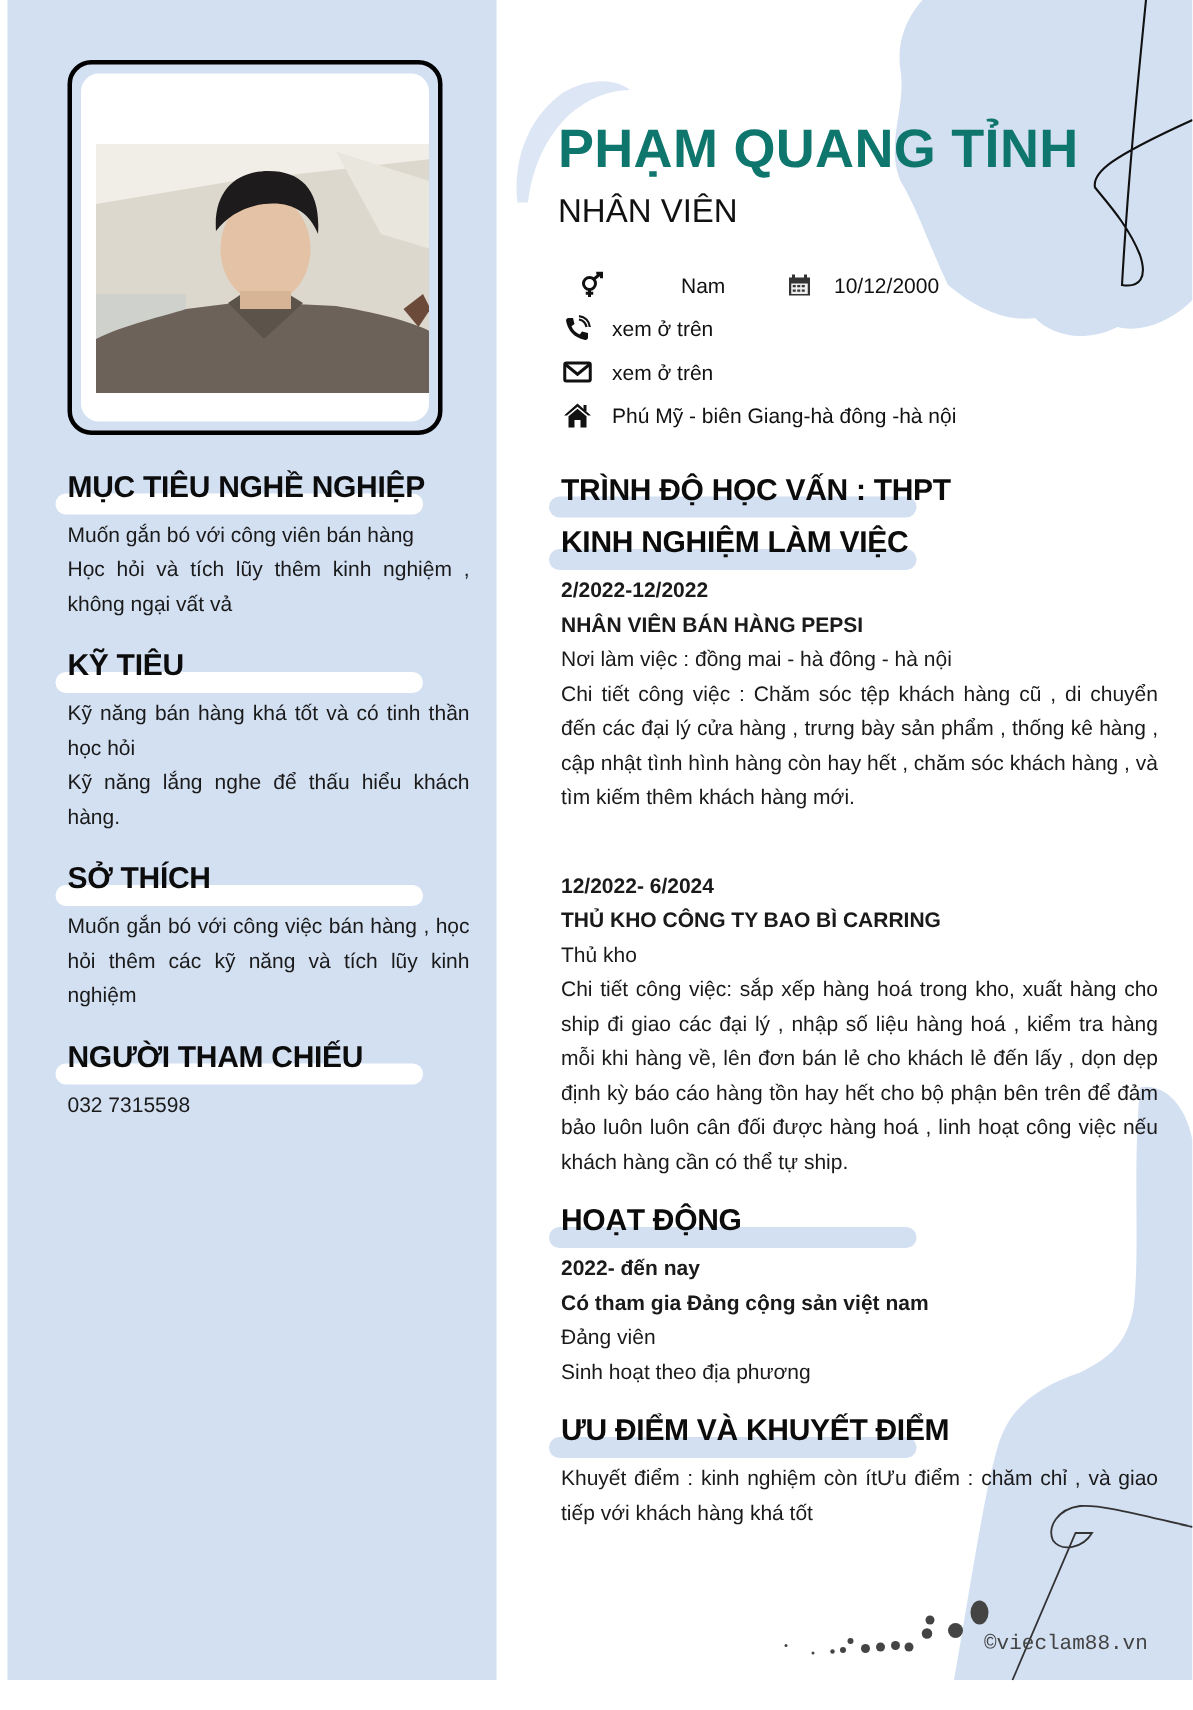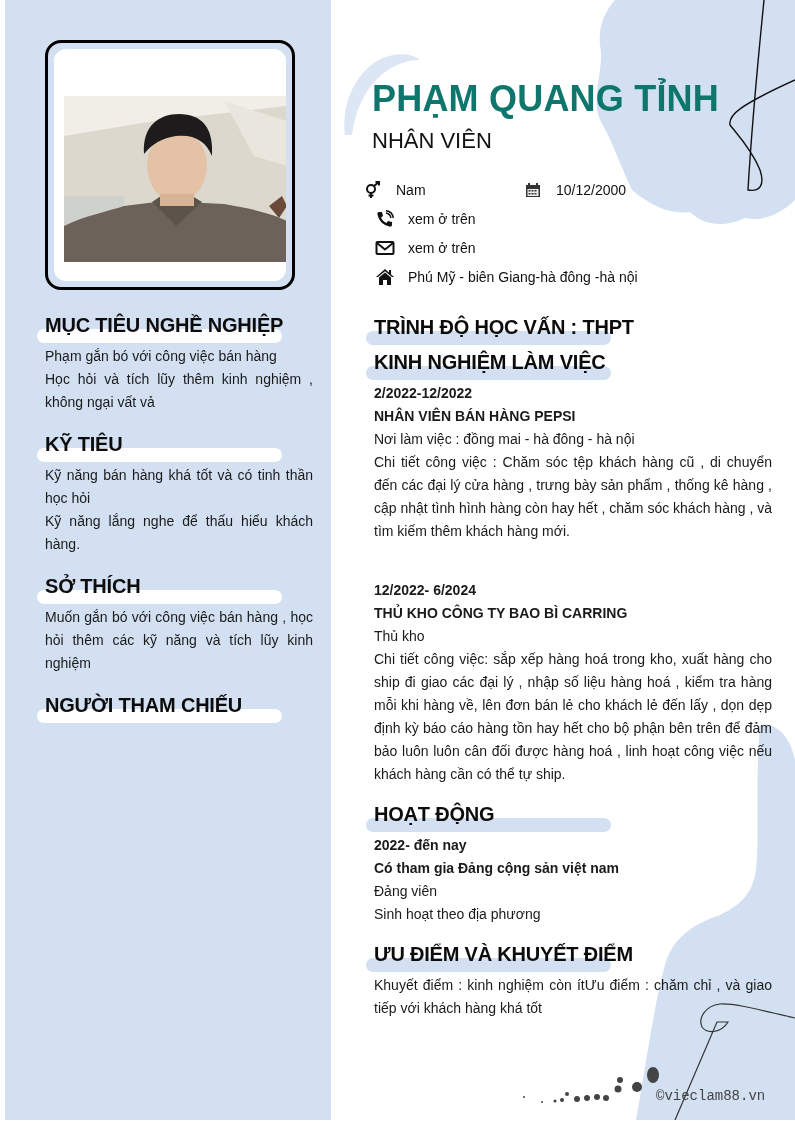--- a/index.html
+++ b/index.html
@@ -80,21 +80,21 @@
       <rect x="96" y="98" width="34" height="12" fill="#d8b497"></rect>
     </svg>
   </div>
 </div>
 
 <div class="sec-head left" style="left:45px; top:314px;">
   <span class="bar"></span>
   <span class="txt">MỤC TIÊU NGHỀ NGHIỆP</span>
 </div>
 <div class="para" style="left:45px; top:345px; width:268px;">
-  <div>Phạm gắn bó với công việc bán hàng</div>
+  <div>Muốn gắn bó với công viên bán hàng</div>
   <div>Học hỏi và tích lũy thêm kinh nghiệm , không ngại vất vả</div>
 </div>
 
 <div class="sec-head left" style="left:45px; top:433px;">
   <span class="bar"></span>
   <span class="txt">KỸ TIÊU</span>
 </div>
 <div class="para" style="left:45px; top:464px; width:268px;">
   <div>Kỹ năng bán hàng khá tốt và có tinh thần học hỏi</div>
   <div>Kỹ năng lắng nghe để thấu hiểu khách hàng.</div>
@@ -106,26 +106,27 @@
 </div>
 <div class="para" style="left:45px; top:606px; width:268px;">
   <div>Muốn gắn bó với công việc bán hàng , học hỏi thêm các kỹ năng và tích lũy kinh nghiệm</div>
 </div>
 
 <div class="sec-head left" style="left:45px; top:694px;">
   <span class="bar"></span>
   <span class="txt">NGƯỜI THAM CHIẾU</span>
 </div>
 <div class="para" style="left:45px; top:725px; width:268px;">
+  <div>032 7315598</div>
 </div>
 
 <div class="name">PHẠM QUANG TỈNH</div>
 <div class="role">NHÂN VIÊN</div>
 
-<div class="info-row" style="left:362px; top:181px;">
+<div class="info-row" style="left:384px; top:181px;gap:36px;">
   <span class="ic">
     <svg width="18" height="18" viewBox="0 0 18 18">
         <circle cx="7" cy="8" r="4" fill="none" stroke="#111" stroke-width="2"></circle>
         <path d="M7,12 V17 M4.5,14.5 H9.5 M10,5 L15,1 M11.5,1 H15 V4.5" stroke="#111" stroke-width="2" fill="none"></path>
       </svg>
   </span>
   <span>Nam</span>
 </div>
 <div class="info-row" style="left:522px; top:181px;">
   <span class="ic">

